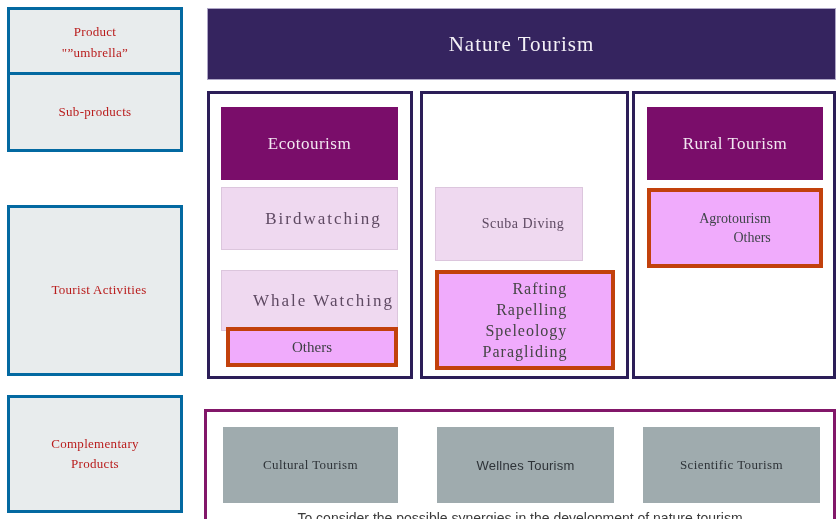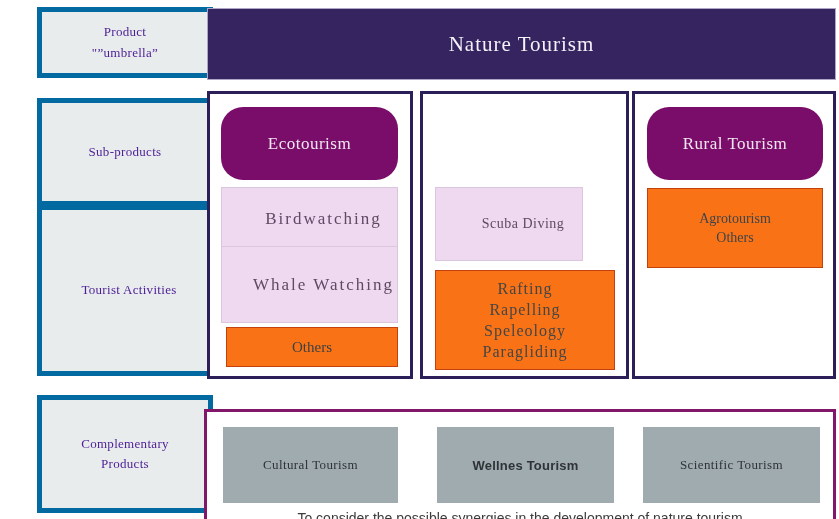--- a/index.html
+++ b/index.html
@@ -10,26 +10,25 @@
     font-family:"Liberation Serif", serif;
     overflow:hidden;
   }
   .box { position:absolute; box-sizing:border-box; display:flex; align-items:center; justify-content:center; text-align:center; }
   .pre { white-space:pre-line; }
 
   
   .side-label {
     left:7px; width:176px;
     background:#e8eced;
-    border:5px solid #0369a1;
-    color:#4c1d95;
+    border:3px solid #0369a1;
+    color:#b91c1c;
     font-size:13px;
     line-height:1.55;
     letter-spacing:0.3px;
-    margin-left:30px;
   }
 
   
   .main-header {
     left:207px; top:8px; width:629px; height:72px;
     background:#35245f;
     border:1px solid #aea6c6;
     color:#f4f1f7;
     font-size:21px;
     letter-spacing:1px;
@@ -40,35 +39,35 @@
     position:absolute; top:91px; height:288px;
     background:#ffffff;
     border:3px solid #2c1e58;
     box-sizing:border-box;
   }
   .col-header {
     background:#7a0d6a;
     color:#f2e7f1;
     font-size:17px;
     letter-spacing:0.5px;
-    border-radius:22px;
   }
   .pink-item {
     background:#efd9f0;
     border:1px solid #dcc6dd;
     color:#5f4a63;
     letter-spacing:2px;
     font-size:17px;
     padding-left:28px;
   }
   .white-item {
-    background:#f97316;
-    border:1px solid #c2410c;
+    background:#f0abfc;
+    border:4px solid #c2410c;
     color:#3d4043;
     font-size:15px;
+    text-align:right;
   }
 
   
   .bottom-section {
     position:absolute;
     left:204px; top:393px; width:632px; height:124px;
     background:#ffffff;
     border:3px solid #821769;
     box-sizing:border-box;
     margin-top:16px;
@@ -91,50 +90,50 @@
   }
 </style>
 </head>
 <body>
 
 <div class="canvas">
 
   <div class="box side-label pre" style="top:7px; height:71px;">Product
 "”umbrella”</div>
 
-  <div class="box side-label" style="top:98px; height:108px;">Sub-products</div>
+  <div class="box side-label" style="top:72px; height:80px;">Sub-products</div>
 
   <div class="box side-label" style="top:205px; height:171px;padding-left:8px;">Tourist Activities</div>
 
   <div class="box side-label pre" style="top:395px; height:118px;">Complementary
 Products</div>
 
   <div class="box main-header">Nature Tourism</div>
 
   <div class="column" style="left:207px; width:206px;">
     <div class="box col-header" style="left:11px; top:13px; width:177px; height:73px;">Ecotourism</div>
     <div class="box pink-item" style="left:11px; top:93px; width:177px; height:63px;">Birdwatching</div>
-    <div class="box pink-item" style="left:11px; top:152px; width:177px; height:77px;">Whale Watching</div>
+    <div class="box pink-item" style="left:11px; top:176px; width:177px; height:61px;">Whale Watching</div>
     <div class="box white-item" style="left:16px; top:233px; width:172px; height:40px;">Others</div>
   </div>
 
   <div class="column" style="left:420px; width:209px;">
     <div class="box pink-item" style="left:12px; top:93px; width:148px; height:74px; font-size:14px; letter-spacing:0.5px;">Scuba Diving</div>
     <div class="box white-item pre" style="left:12px; top:176px; width:180px; height:100px; font-size:16px; line-height:21px; letter-spacing:1px; color:#454545;">Rafting
 Rapelling
 Speleology
 Paragliding</div>
   </div>
 
   <div class="column" style="left:632px; width:204px;">
     <div class="box col-header" style="left:12px; top:13px; width:176px; height:73px;">Rural Tourism</div>
     <div class="box white-item pre" style="left:12px; top:94px; width:176px; height:80px; font-size:14px; line-height:19px; color:#3f4449;">Agrotourism
 Others</div>
   </div>
 
   <div class="bottom-section">
     <div class="box gray-box" style="left:16px; width:175px;">Cultural Tourism</div>
-    <div class="box gray-box sans" style="left:230px; width:177px;font-weight:bold;">Wellnes Tourism</div>
+    <div class="box gray-box sans" style="left:230px; width:177px;">Wellnes Tourism</div>
     <div class="box gray-box" style="left:436px; width:177px;">Scientific Tourism</div>
     <div class="bottom-note">To consider the possible synergies in the development of nature tourism</div>
   </div>
 
 </div>
 
 </body></html>

